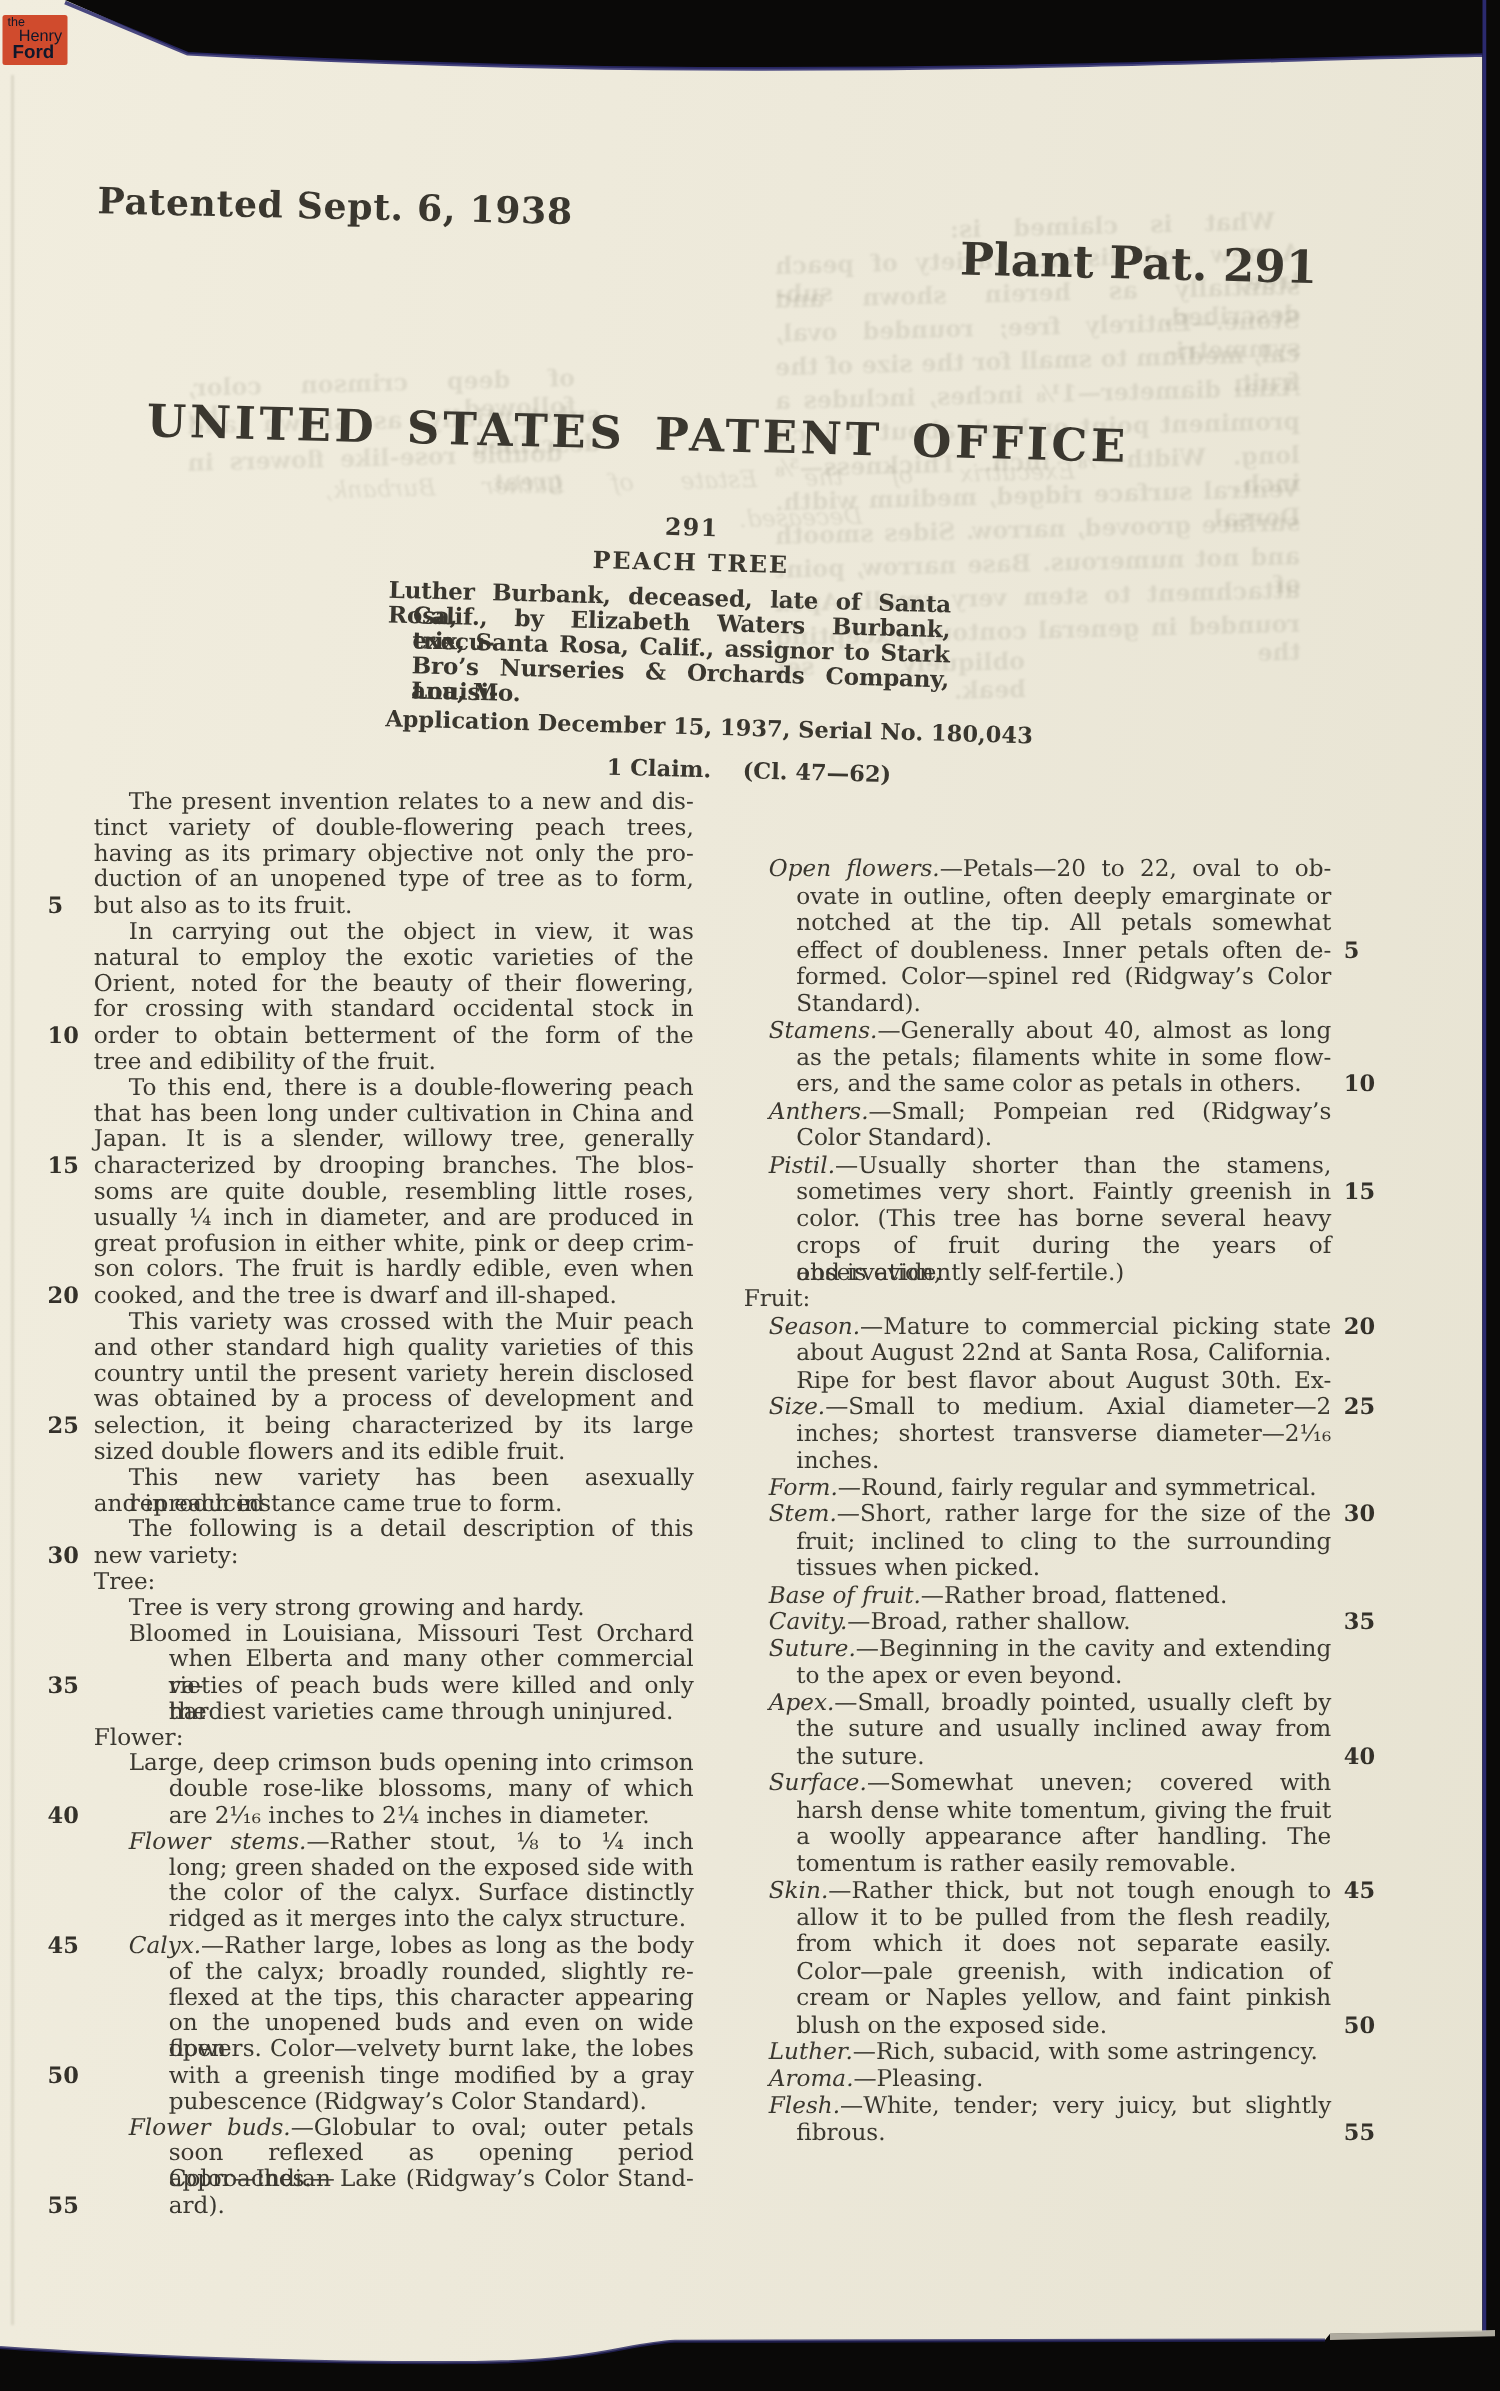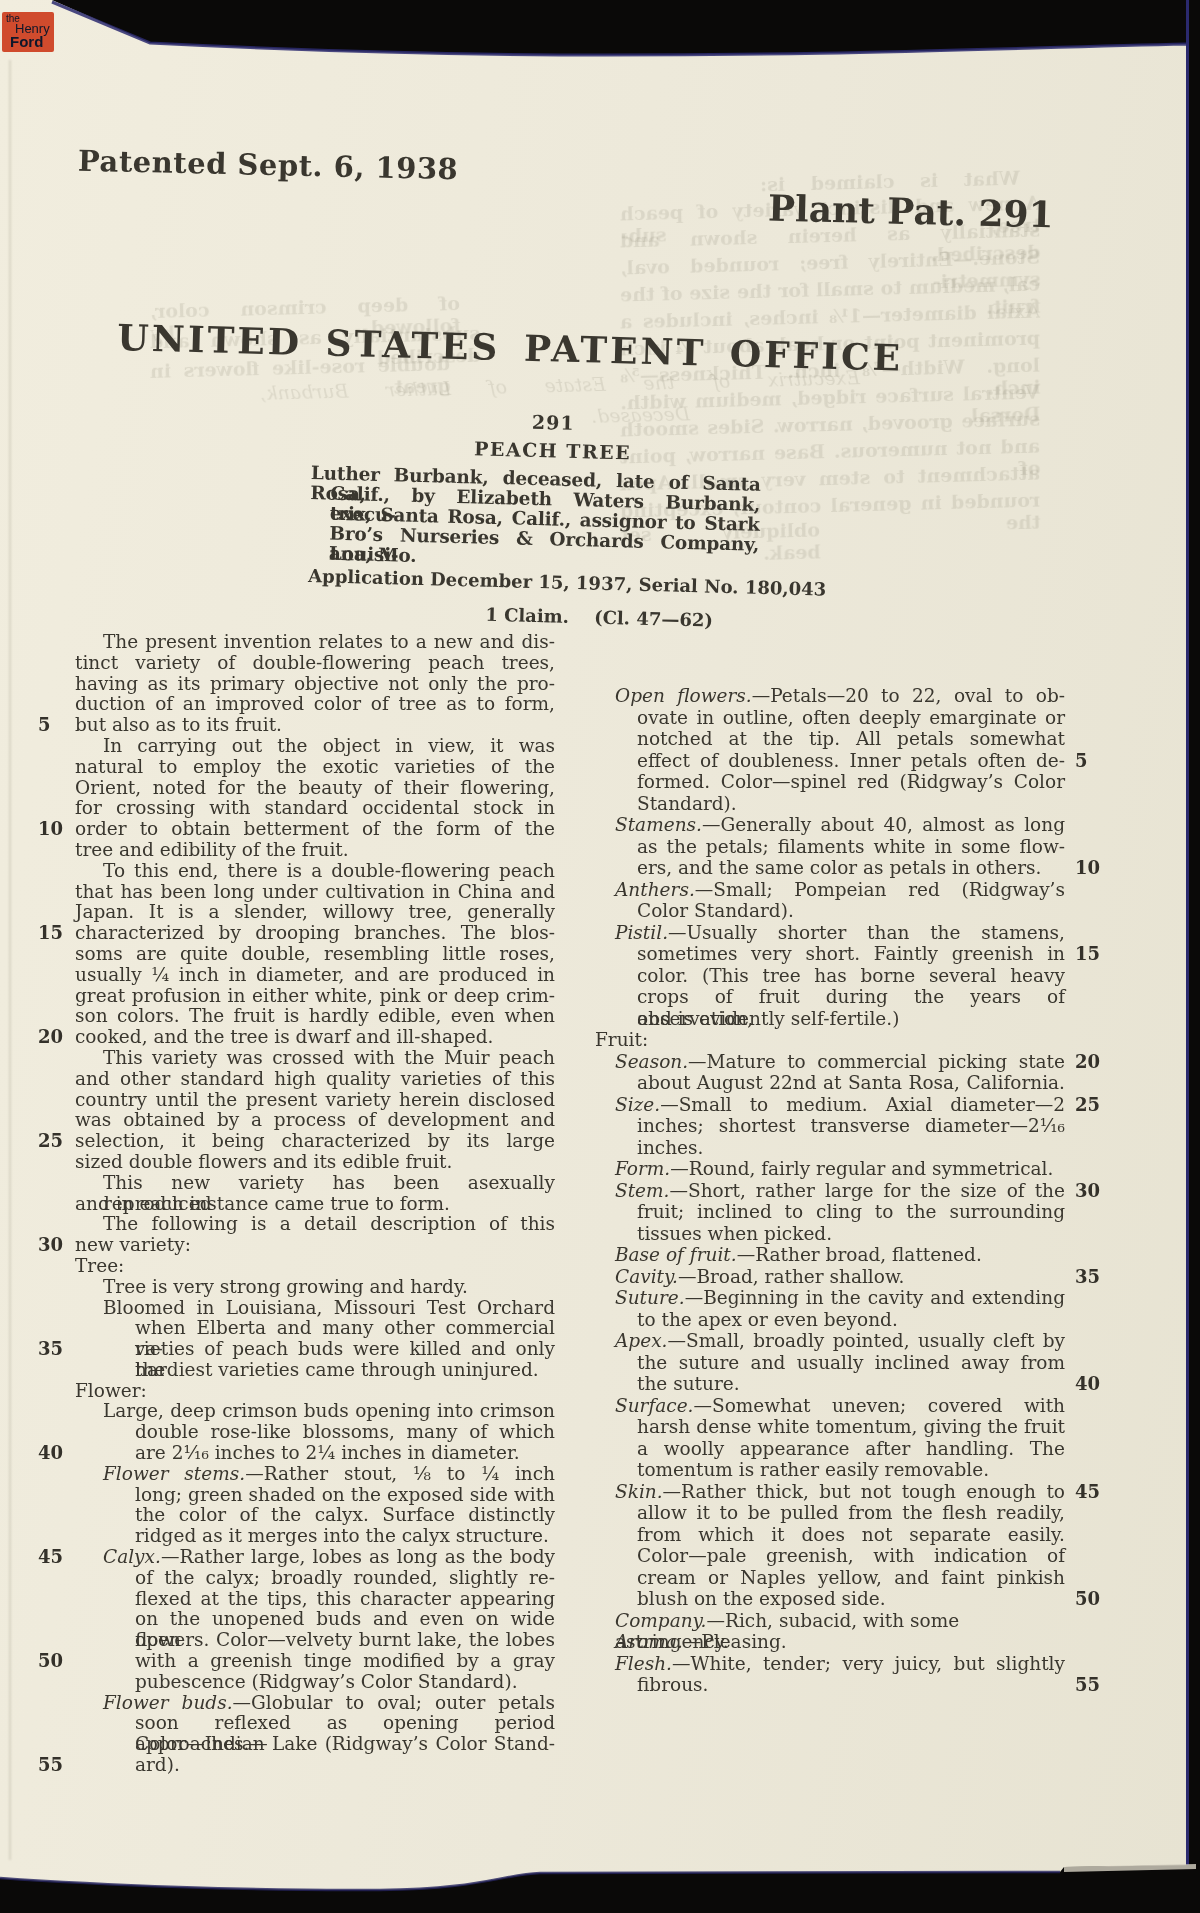--- a/index.html
+++ b/index.html
@@ -102,21 +102,21 @@
         <div class="tl i1">ana, Mo.</div>
       </div>
     <div class="app">Application December 15, 1937, Serial No. 180,043</div>
     <div class="claim">1 Claim.    (Cl. 47—62)</div>
   </div>
 
   <div class="col colL" id="colL">
       <div class="tl i1 j">The present invention relates to a new and dis-</div>
       <div class="tl i0 j">tinct variety of double-flowering peach trees,</div>
       <div class="tl i0 j">having as its primary objective not only the pro-</div>
-      <div class="tl i0 j">duction of an improved color of tree as to form,</div>
+      <div class="tl i0 j">duction of an unopened type of tree as to form,</div>
       <div class="tl i0">but also as to its fruit.<span class="ln">5</span></div>
       <div class="tl i1 j">In carrying out the object in view, it was</div>
       <div class="tl i0 j">natural to employ the exotic varieties of the</div>
       <div class="tl i0 j">Orient, noted for the beauty of their flowering,</div>
       <div class="tl i0 j">for crossing with standard occidental stock in</div>
       <div class="tl i0 j">order to obtain betterment of the form of the<span class="ln">10</span></div>
       <div class="tl i0">tree and edibility of the fruit.</div>
       <div class="tl i1 j">To this end, there is a double-flowering peach</div>
       <div class="tl i0 j">that has been long under cultivation in China and</div>
       <div class="tl i0 j">Japan.  It is a slender, willowy tree, generally</div>
@@ -175,20 +175,21 @@
       <div class="tl i1 j"><i>Anthers.</i>—Small;  Pompeian red (Ridgway’s</div>
       <div class="tl i2">Color Standard).</div>
       <div class="tl i1 j"><i>Pistil.</i>—Usually shorter than the stamens,</div>
       <div class="tl i2 j">sometimes very short.  Faintly greenish in<span class="ln">15</span></div>
       <div class="tl i2 j">color.  (This tree has borne several heavy</div>
       <div class="tl i2 j">crops of fruit during the years of observation,</div>
       <div class="tl i2">and is evidently self-fertile.)</div>
       <div class="tl i0">Fruit:</div>
       <div class="tl i1 j"><i>Season.</i>—Mature to commercial picking state<span class="ln">20</span></div>
       <div class="tl i2 j">about August 22nd at Santa Rosa, California.</div>
+      <div class="tl i2 j">Ripe for best flavor about August 30th.  Ex-</div>
       <div class="tl i1 j"><i>Size.</i>—Small to medium.  Axial diameter—2<span class="ln">25</span></div>
       <div class="tl i2 j">inches; shortest transverse diameter—2¹⁄₁₆</div>
       <div class="tl i2">inches.</div>
       <div class="tl i1"><i>Form.</i>—Round, fairly regular and symmetrical.</div>
       <div class="tl i1 j"><i>Stem.</i>—Short, rather large for the size of the<span class="ln">30</span></div>
       <div class="tl i2 j">fruit; inclined to cling to the surrounding</div>
       <div class="tl i2">tissues when picked.</div>
       <div class="tl i1"><i>Base of fruit.</i>—Rather broad, flattened.</div>
       <div class="tl i1"><i>Cavity.</i>—Broad, rather shallow.<span class="ln">35</span></div>
       <div class="tl i1 j"><i>Suture.</i>—Beginning in the cavity and extending</div>
@@ -199,21 +200,21 @@
       <div class="tl i1 j"><i>Surface.</i>—Somewhat uneven;  covered with</div>
       <div class="tl i2 j">harsh dense white tomentum, giving the fruit</div>
       <div class="tl i2 j">a woolly appearance after handling.  The</div>
       <div class="tl i2">tomentum is rather easily removable.</div>
       <div class="tl i1 j"><i>Skin.</i>—Rather thick, but not tough enough to<span class="ln">45</span></div>
       <div class="tl i2 j">allow it to be pulled from the flesh readily,</div>
       <div class="tl i2 j">from which it does not separate easily.</div>
       <div class="tl i2 j">Color—pale greenish, with indication of</div>
       <div class="tl i2 j">cream or Naples yellow, and faint pinkish</div>
       <div class="tl i2">blush on the exposed side.<span class="ln">50</span></div>
-      <div class="tl i1"><i>Company.</i>—Rich, subacid, with some astringency.</div>
+      <div class="tl i1"><i>Luther.</i>—Rich, subacid, with some astringency.</div>
       <div class="tl i1"><i>Aroma.</i>—Pleasing.</div>
       <div class="tl i1 j"><i>Flesh.</i>—White, tender; very juicy, but slightly</div>
       <div class="tl i2">fibrous.<span class="ln">55</span></div>
     </div>
 
   <svg class="edge-top" width="1200" height="58" viewBox="0 0 1200 58">
     <path d="M52,0 L1200,0 L1200,46 L1187,44 C1000,48 830,56 560,55 C400,54 250,48 150,43 Z" fill="#0a0908"></path>
     <path d="M52,2 L150,43 C250,48 400,54 560,55 C830,56 1000,48 1187,44 L1198,46" fill="none" stroke="#2b2a6e" stroke-width="3" opacity="0.85"></path>
   </svg>
   <div class="edge-right"></div>

